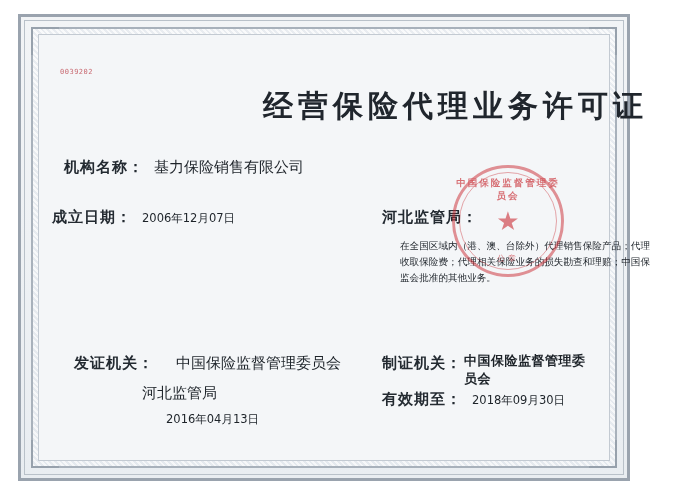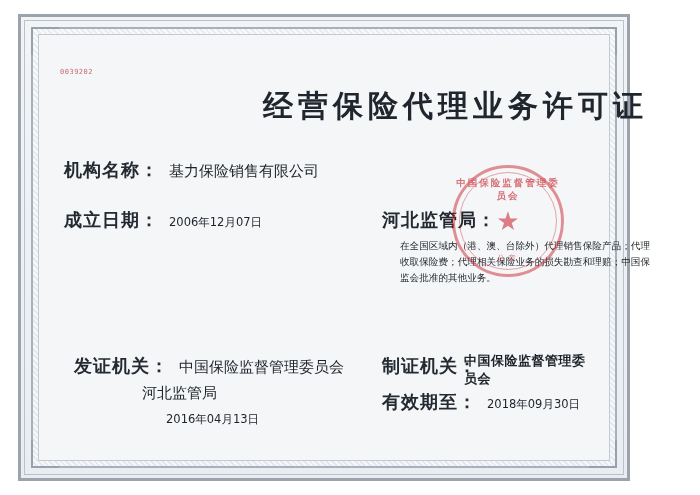--- a/index.html
+++ b/index.html
@@ -106,21 +106,21 @@
     bottom: 60px;
   }
 
   .row {
     position: absolute;
     display: flex;
     align-items: baseline;
   }
 
   .label {
-    font-size: 18px;
+    font-size: 15px;
     font-weight: bold;
     color: #232a31;
     letter-spacing: 1px;
     white-space: nowrap;
   }
   .value {
     font-size: 12px;
     color: #1d2329;
     margin-left: 10px;
     white-space: nowrap;
@@ -128,24 +128,24 @@
   .value.cn {
     font-size: 15px;
   }
   .value.num {
     font-family: "DejaVu Sans", "Liberation Sans", sans-serif;
     font-size: 11.5px;
   }
 
   
   #row-name       { left: 12px;  top: 8px; }
-  #row-date       { left: 12px;  top: 58px; }
+  #row-date       { left: 0;  top: 58px; }
   #row-address    { left: 12px;  top: 100px; }
   #row-code       { left: 12px;  top: 170px; }
-  #row-issuer     { left: 22px;  top: 204px; }
+  #row-issuer     { left: 22px;  top: 204px; gap: 12px; }
   #row-issuer2    { left: 80px;  top: 234px; }
   #row-issuedate  { left: 104px; top: 262px; }
 
   #scope-label    { left: 330px; top: 58px; }
   #scope-text {
     position: absolute;
     left: 348px;
     top: 88px;
     width: 250px;
     font-size: 9.6px;

